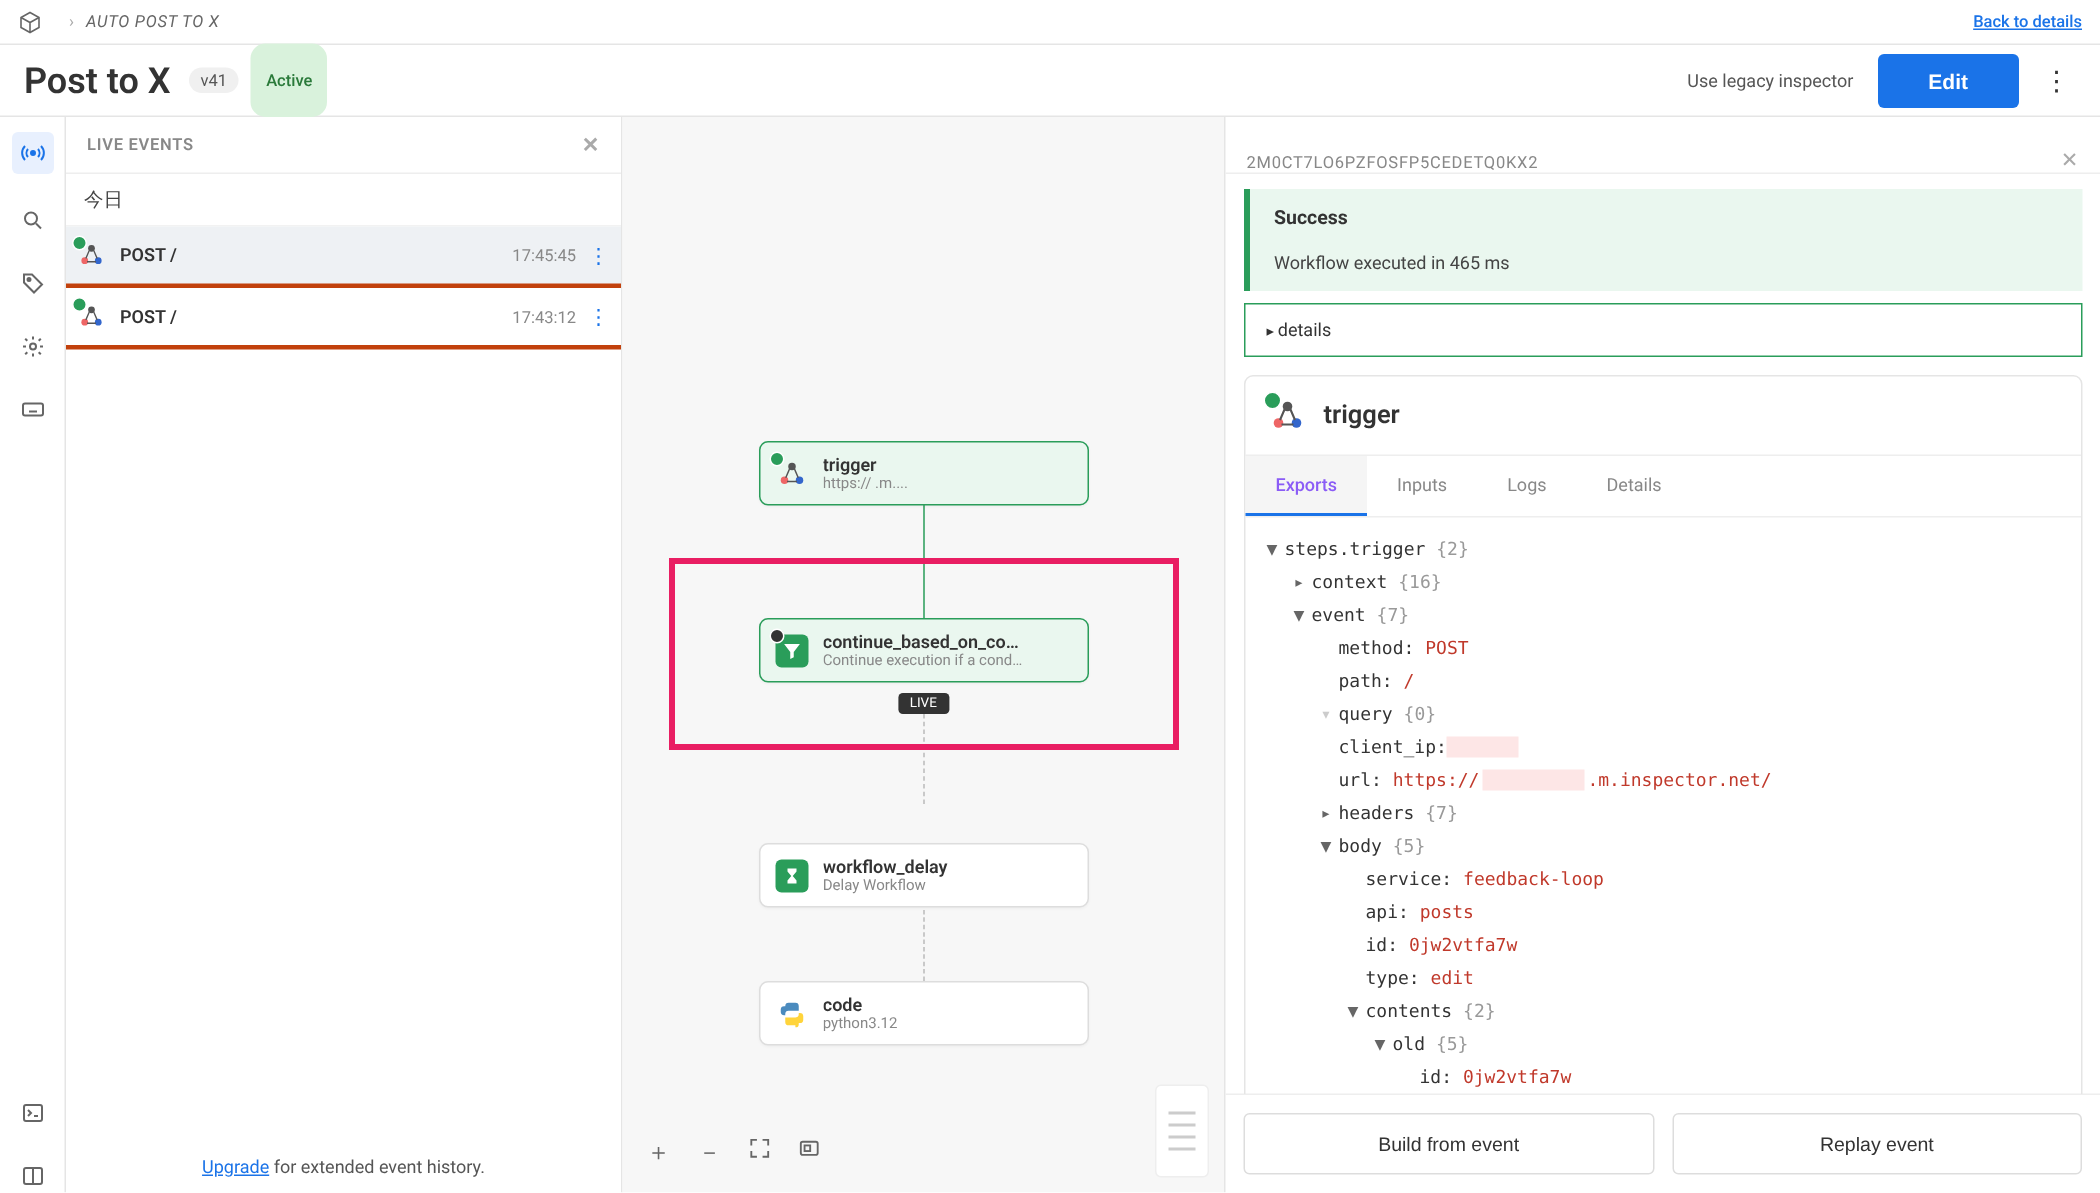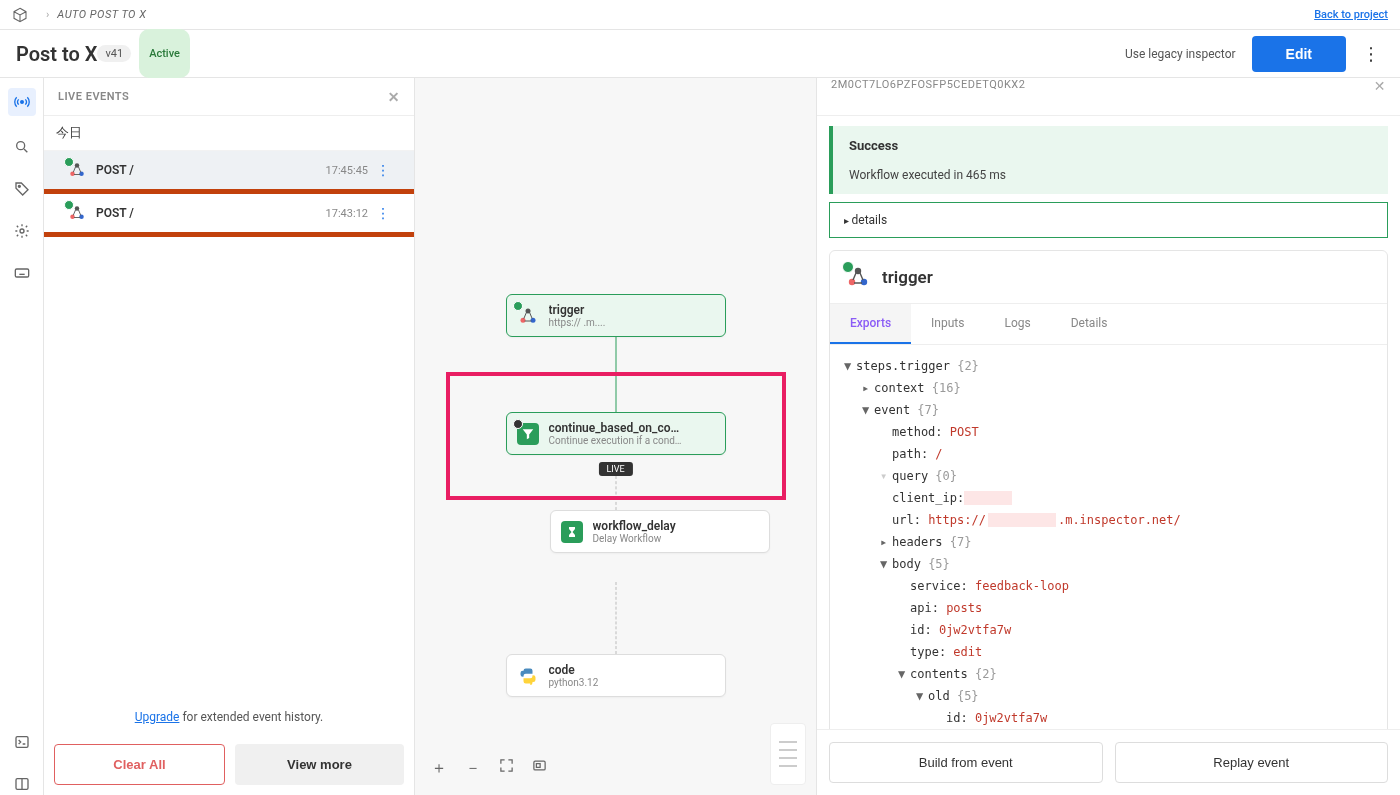--- a/index.html
+++ b/index.html
@@ -6,40 +6,40 @@
 body { font-family: -apple-system, BlinkMacSystemFont, "Segoe UI", Roboto, sans-serif; font-size: 13px; color: #333; background: #fff; width: 1400px; height: 795px; overflow: hidden; }
 
 .topbar { height: 30px; border-bottom: 1px solid #e5e5e5; display: flex; align-items: center; padding: 0 12px; font-size: 11px; color: #666; }
 .topbar .cube { width: 16px; height: 16px; margin-right: 10px; }
 .topbar .chev { margin: 0 8px; color: #aaa; }
 .topbar .crumb { letter-spacing: 0.5px; font-style: italic; }
 .topbar .spacer { flex: 1; }
 .topbar .back { color: #1a73e8; text-decoration: underline; font-weight: 500; }
 
 .headerbar { height: 48px; border-bottom: 1px solid #e5e5e5; display: flex; align-items: center; padding: 0 16px; }
-.headerbar .title { font-size: 20px; font-weight: 600; }
+.headerbar .title { font-size: 24px; font-weight: 600; margin-right: 12px; }
 .headerbar .ver { background: #f0f0f0; border-radius: 10px; padding: 2px 8px; font-size: 11px; color: #555; margin-right: 8px; }
 .headerbar .status { background: #d9f2dc; color: #2a7a3a; border-radius: 10px; padding: 18px 10px; font-size: 11px; font-weight: 500; }
 .headerbar .spacer { flex: 1; }
 .headerbar .legacy { color: #555; font-size: 12px; margin-right: 16px; }
 .headerbar .edit-btn { background: #1a73e8; color: #fff; border: none; border-radius: 4px; padding: 10px 34px; font-size: 14px; font-weight: 600; cursor: pointer; margin-right: 12px; }
 .headerbar .more { font-size: 18px; color: #333; cursor: pointer; padding: 4px; }
 
 .main { display: flex; height: 717px; }
 
 .iconrail { width: 44px; border-right: 1px solid #e5e5e5; display: flex; flex-direction: column; align-items: center; padding-top: 10px; gap: 20px; }
 .iconrail .ic { width: 22px; height: 22px; display: flex; align-items: center; justify-content: center; color: #666; cursor: pointer; }
 .iconrail .ic.active { color: #1a73e8; background: #e8f0fe; border-radius: 4px; width: 28px; height: 28px; }
 .iconrail .railspacer { flex: 1; }
 
 .leftpanel { width: 371px; border-right: 1px solid #e5e5e5; display: flex; flex-direction: column; }
 .leftpanel .lphead { height: 38px; border-bottom: 1px solid #eee; display: flex; align-items: center; padding: 0 14px; font-size: 11px; letter-spacing: 0.5px; color: #888; font-weight: 600; }
 .leftpanel .lphead .x { margin-left: auto; color: #aaa; cursor: pointer; font-size: 14px; }
 .leftpanel .dayhdr { padding: 8px 12px; font-size: 13px; color: #444; border-bottom: 1px solid #f2f2f2; }
-.leftpanel .evt { display: flex; align-items: center; padding: 10px 24px; cursor: pointer; border-bottom: 5px solid #c2410c; }
+.leftpanel .evt { display: flex; align-items: center; padding: 10px 8px; cursor: pointer; border-bottom: 3px solid #c2410c; }
 .leftpanel .evt.sel { background: #eef1f4; }
 .leftpanel .evt .eic { width: 18px; height: 18px; margin-right: 10px; position: relative; }
 .leftpanel .evt .elabel { font-weight: 600; font-size: 12px; }
 .leftpanel .evt .etime { margin-left: auto; font-size: 11px; color: #888; margin-right: 8px; }
 .leftpanel .evt .edots { color: #1a73e8; font-size: 14px; cursor: pointer; }
 .leftpanel .lpspacer { flex: 1; }
 .leftpanel .upgrade { text-align: center; font-size: 12px; color: #555; padding: 10px; }
 .leftpanel .upgrade a { color: #1a73e8; text-decoration: underline; }
 .leftpanel .lpfoot { display: flex; gap: 10px; padding: 10px; }
 .leftpanel .lpfoot button { flex: 1; padding: 12px; border-radius: 4px; font-size: 13px; font-weight: 600; cursor: pointer; }
@@ -56,21 +56,21 @@
 .canvas .highlight { position: absolute; left: 50%; transform: translateX(-50%); border: 4px solid #e91e63; width: 340px; height: 128px; top: 294px; pointer-events: none; }
 .canvas .exitbadge { position: absolute; left: 50%; transform: translateX(-50%); top: 384px; background: #333; color: #fff; font-size: 9px; padding: 2px 8px; border-radius: 3px; }
 .canvas .vline { position: absolute; left: 50%; width: 1px; background: #2a9d5a; transform: translateX(-50%); }
 .canvas .vline.dashed { background: none; border-left: 1px dashed #bbb; }
 .canvas .mini { position: absolute; bottom: 10px; right: 10px; width: 36px; height: 62px; background: #fff; border: 1px solid #eee; border-radius: 4px; display: flex; flex-direction: column; justify-content: center; align-items: center; gap: 6px; }
 .canvas .mini .mline { width: 18px; height: 2px; background: #ccc; }
 .canvas .ctools { position: absolute; bottom: 16px; left: 16px; display: flex; gap: 18px; color: #666; }
 .canvas .ctools span { cursor: pointer; font-size: 16px; }
 
 .rightpanel { width: 584px; border-left: 1px solid #e5e5e5; display: flex; flex-direction: column; }
-.rightpanel .rphead { height: 38px; border-bottom: 1px solid #eee; display: flex; align-items: flex-start; padding: 0 14px; font-size: 11px; color: #888; letter-spacing: 0.5px; }
+.rightpanel .rphead { height: 38px; border-bottom: 1px solid #eee; display: flex; align-items: flex-end; padding: 0 14px; font-size: 11px; color: #888; letter-spacing: 0.5px; }
 .rightpanel .rphead .x { margin-left: auto; color: #aaa; cursor: pointer; font-size: 14px; }
 .rightpanel .rpscroll { flex: 1; overflow-y: auto; padding: 0; }
 .rightpanel .success { margin: 10px 12px 8px; background: #eaf7ef; border-left: 4px solid #2a9d5a; padding: 12px 16px; }
 .rightpanel .success .st { font-weight: 700; font-size: 13px; margin-bottom: 15px; }
 .rightpanel .success .sd { font-size: 12px; color: #444; }
 .rightpanel .details { margin: 0 12px 12px; border: 1px solid #2a9d5a; padding: 10px 14px; font-size: 12px; cursor: pointer; }
 .rightpanel .details::before { content: "▸ "; font-size: 10px; }
 .rightpanel .stepcard { margin: 0 12px; border: 1px solid #e5e5e5; border-radius: 6px; }
 .rightpanel .stepcard .schead { display: flex; align-items: center; padding: 14px 16px; border-bottom: 1px solid #eee; }
 .rightpanel .stepcard .schead .scic { width: 24px; height: 24px; margin-right: 12px; position: relative; }
@@ -93,21 +93,21 @@
 
 <div class="topbar">
   <span class="cube">
     <svg viewBox="0 0 24 24" width="16" height="16" fill="none" stroke="#666" stroke-width="1.6">
         <path d="M12 2 L21 7 L21 17 L12 22 L3 17 L3 7 Z M3 7 L12 12 L21 7 M12 12 L12 22"></path>
       </svg>
   </span>
   <span class="chev">›</span>
   <span class="crumb">AUTO POST TO X</span>
   <span class="spacer"></span>
-  <a class="back" href="#">Back to project</a>
+  <a class="back" href="#">Back to details</a>
 </div>
 
 <div class="headerbar">
   <span class="title">Post to X</span>
   <span class="ver">v41</span>
   <span class="status">Active</span>
   <span class="spacer"></span>
   <span class="legacy">Use legacy inspector</span>
   <button class="edit-btn">Edit</button>
   <span class="more">⋮</span>
@@ -195,24 +195,20 @@
       </span>
       <span class="elabel">POST /</span>
       <span class="etime">17:43:12</span>
       <span class="edots">⋮</span>
     </div>
 
     <div class="lpspacer"></div>
     <div class="upgrade">
       <a href="#">Upgrade</a><span> for extended event history.</span>
     </div>
-    <div class="lpfoot">
-      <button class="clearall">Clear All</button>
-      <button class="viewmore">View more</button>
-    </div>
   </div>
 
   <div class="canvas">
 
     <div class="vline" style="top:258px;height:80px;"></div>
     <div class="vline dashed" style="top:398px;height:60px;"></div>
     <div class="vline dashed" style="top:504px;height:72px;"></div>
 
     <div class="node grn" style="top:216px;">
       <span class="nic" style="position:relative;">
@@ -239,21 +235,21 @@
           </svg>
         <span class="checkbadge" style="background:#333;"></span>
       </span>
       <span class="ntxt">
         <div class="ntitle">continue_based_on_co…</div>
         <div class="nsub">Continue execution if a cond…</div>
       </span>
     </div>
     <div class="exitbadge">LIVE</div>
 
-    <div class="node" style="top:432px;margin-left:44px;">
+    <div class="node" style="top:484px;">
       <span class="nic" style="background:#2a9d5a;">
         <svg width="12" height="12" viewBox="0 0 24 24" fill="#fff">
             <path d="M6 2h12v4l-5 6 5 6v4H6v-4l5-6-5-6z"></path>
           </svg>
       </span>
       <span class="ntxt">
         <div class="ntitle">workflow_delay</div>
         <div class="nsub">Delay Workflow</div>
       </span>
     </div>

